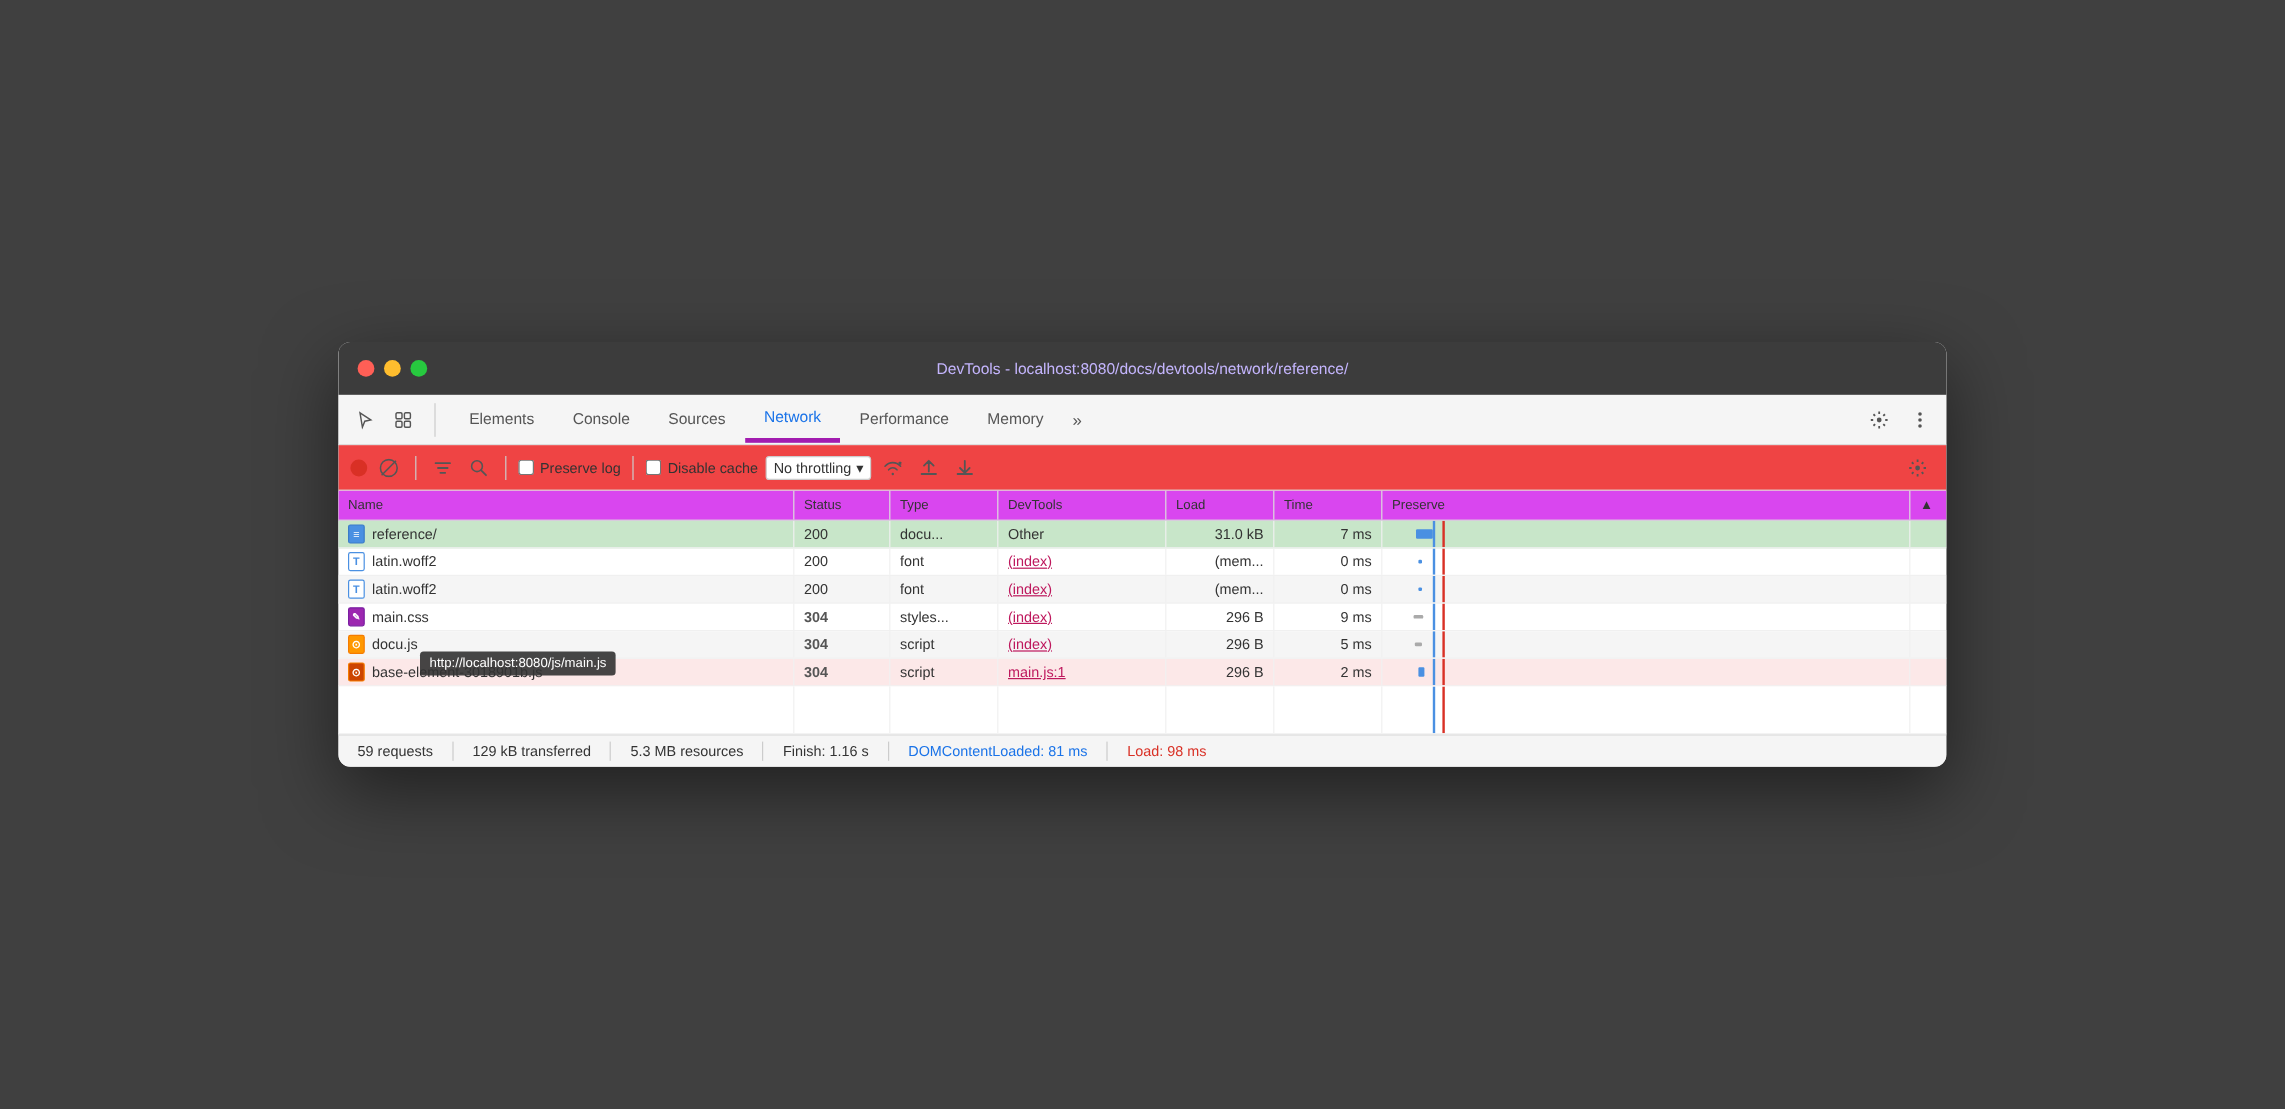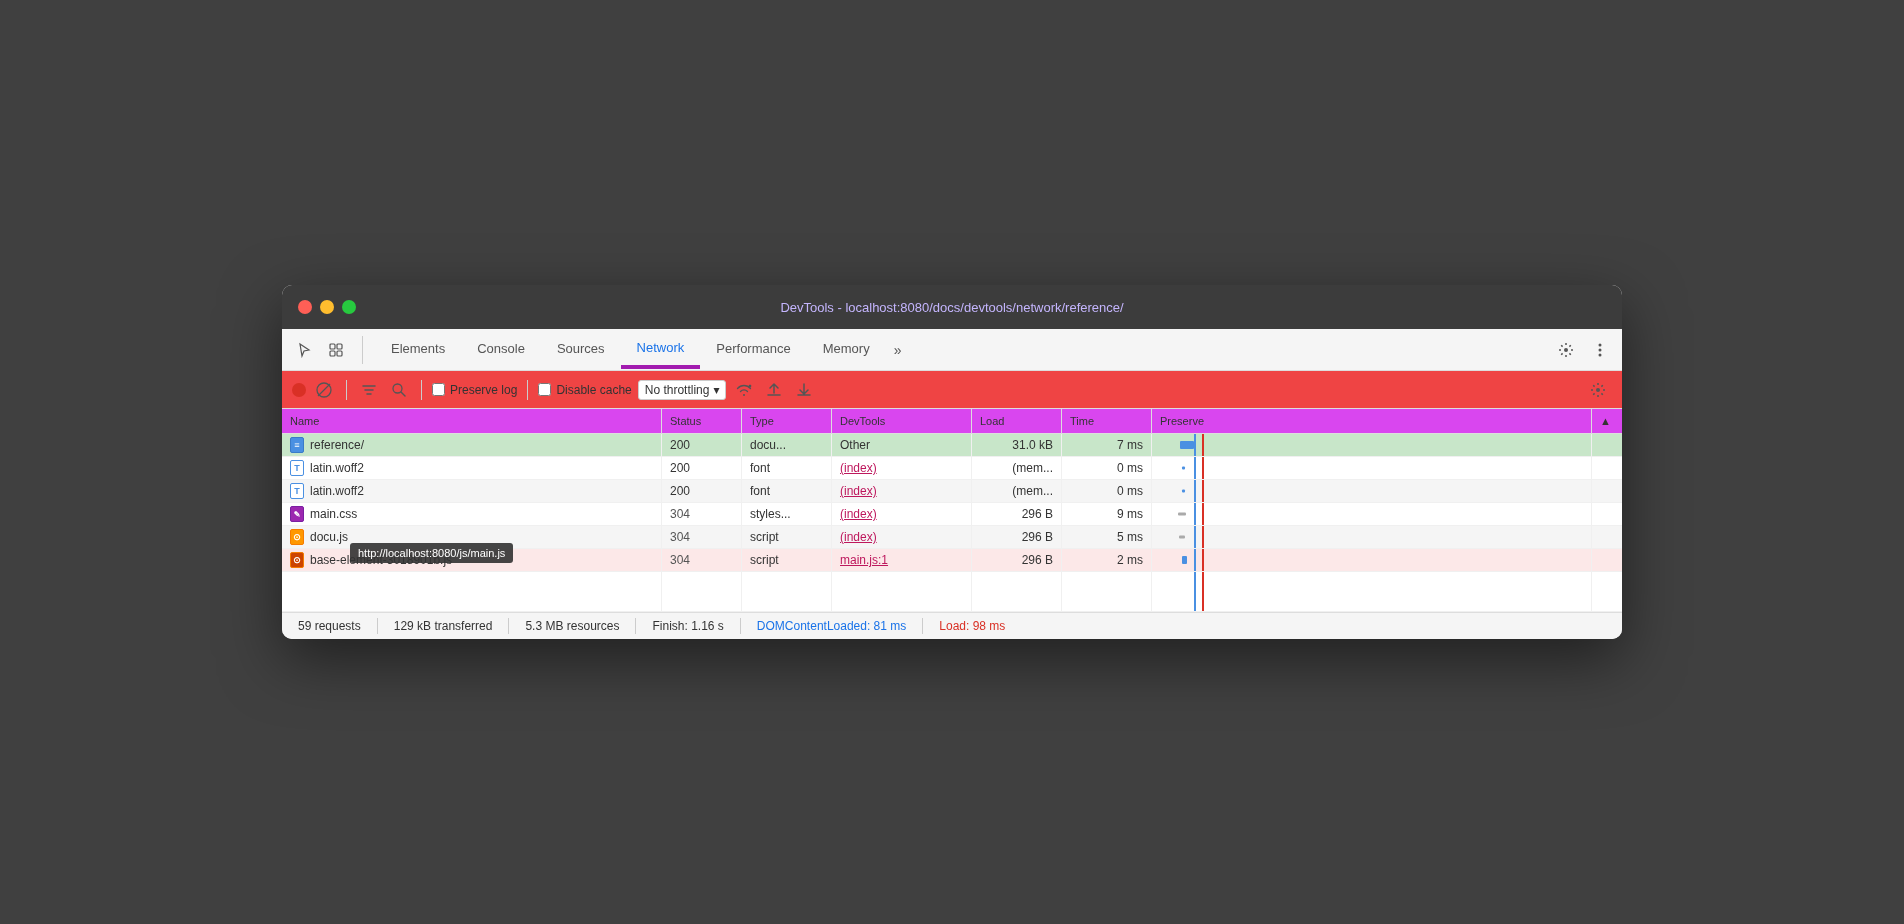--- a/index.html
+++ b/index.html
@@ -254,21 +254,21 @@
       color: #fff;
       font-size: 9px;
       border: 1px solid #7b1fa2;
     }
     .icon-js {
       background: #ff9800;
       color: #fff;
       font-size: 9px;
       border: 1px solid #f57c00;
     }
-    .status-304 { color: #555; }
+    .status-304 { color: #555; font-weight: bold; }
     .initiator-link {
       color: #be185d;
       text-decoration: underline;
       cursor: pointer;
     }
     .size-cell { text-align: right; justify-content: flex-end; }
     .time-cell { text-align: right; justify-content: flex-end; }
     .waterfall-cell {
       position: relative;
       padding: 2px 4px;

